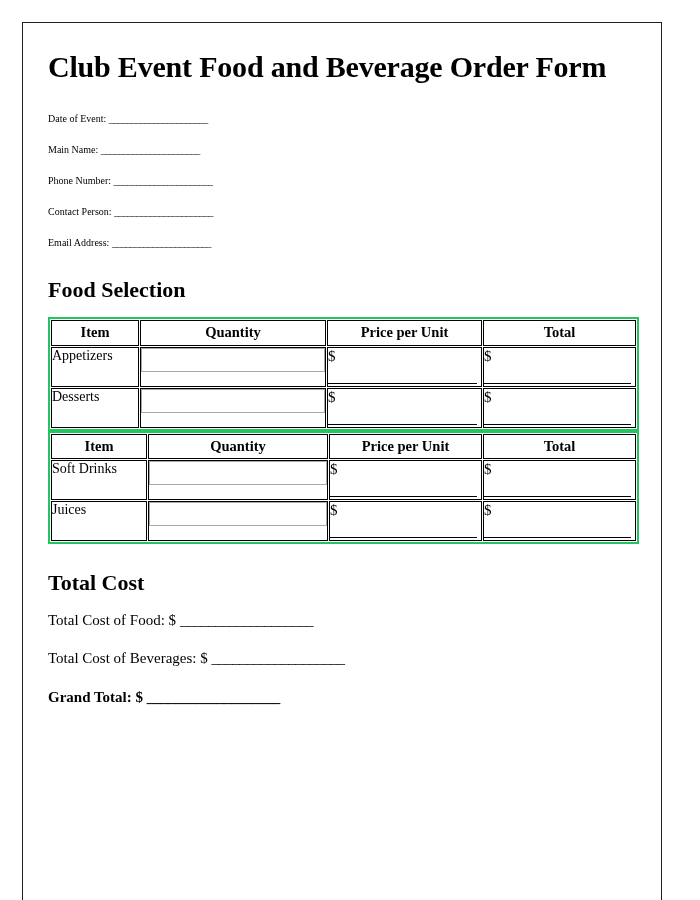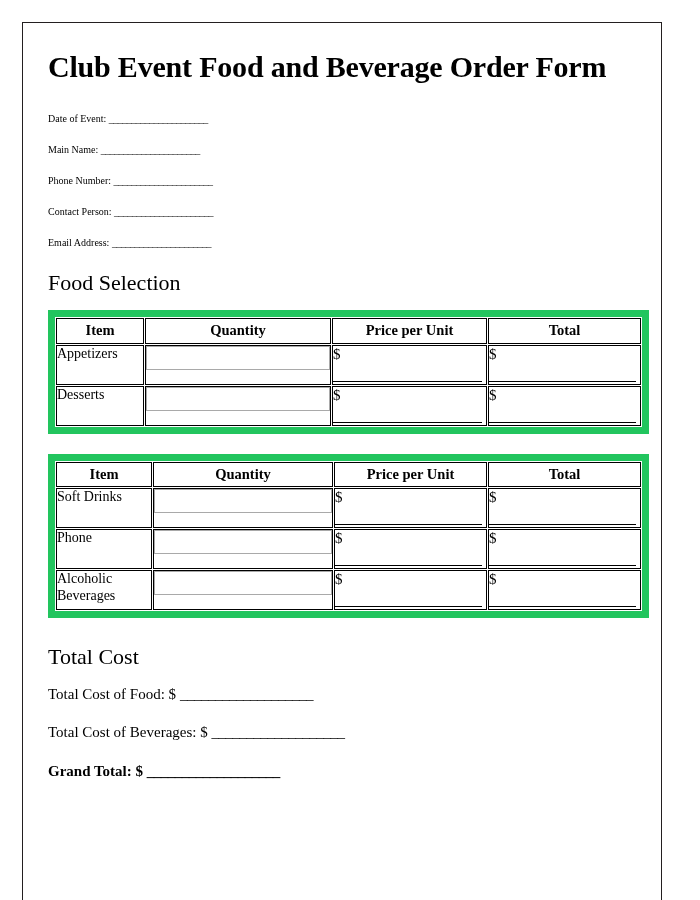--- a/index.html
+++ b/index.html
@@ -48,35 +48,35 @@
     white-space: nowrap;
   }
   .field-label { }
   .field-blank {
     letter-spacing: -0.5px;
   }
 
   
   .section-heading {
     font-size: 22px;
-    font-weight: normal;
-    margin: 21px 0 14px 0;
+    font-weight: bold;
+    margin: 28px 0 14px 0;
     line-height: 1.2;
   }
   .section-heading.tight {
     margin-top: 26px;
   }
 
   
   table.order-table {
     border-collapse: separate;
     border-spacing: 1px;
-    border: 7px solid #22c55e;
+    border: 2px solid #22c55e;
     width: 582px;
-    margin: 0 0 20px 0;
+    margin: 0 0 0 0;
     table-layout: fixed;
   }
   table.order-table th,
   table.order-table td {
     border: 1px solid #000000;
     padding: 0;
     vertical-align: top;
   }
   table.order-table th {
     font-size: 14.5px;
@@ -269,39 +269,21 @@
             </div>
           </td>
           <td class="money-cell">
             <div class="money-inner">
               <span class="dollar">$</span>
               <span class="money-rule"></span>
             </div>
           </td>
         </tr>
         <tr>
-          <td class="item-cell">Phone</td>
-          <td class="qty-cell">
-            <input class="qty-input" type="text" value="" style="">
-          </td>
-          <td class="money-cell">
-            <div class="money-inner">
-              <span class="dollar">$</span>
-              <span class="money-rule"></span>
-            </div>
-          </td>
-          <td class="money-cell">
-            <div class="money-inner">
-              <span class="dollar">$</span>
-              <span class="money-rule"></span>
-            </div>
-          </td>
-        </tr>
-        <tr>
-          <td class="item-cell">Alcoholic Beverages</td>
+          <td class="item-cell">Juices</td>
           <td class="qty-cell">
             <input class="qty-input" type="text" value="" style="">
           </td>
           <td class="money-cell">
             <div class="money-inner">
               <span class="dollar">$</span>
               <span class="money-rule"></span>
             </div>
           </td>
           <td class="money-cell">

